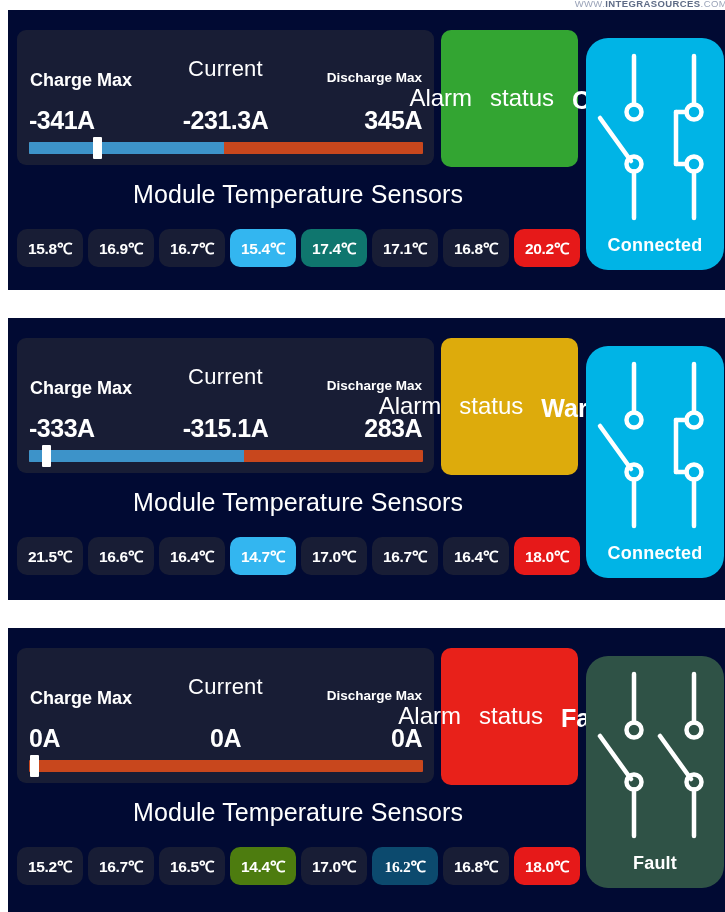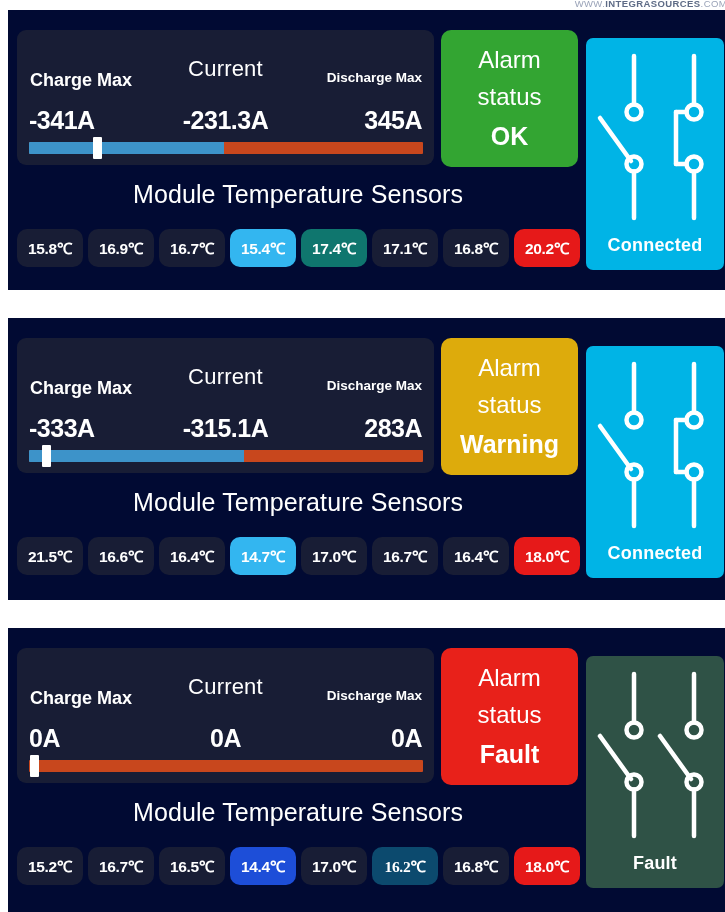--- a/index.html
+++ b/index.html
@@ -166,24 +166,24 @@
 
   
   .alarm-badge {
     position: absolute;
     left: 433px;
     top: 20px;
     width: 137px;
     height: 137px;
     border-radius: 10px;
     display: flex;
-    flex-direction: column;
+    flex-direction: row;
     align-items: center;
     justify-content: center;
-    gap: 8px;
+    gap: 18px;
   }
   .alarm-line {
     font-size: 24px;
     font-weight: 400;
     color: #ffffff;
     line-height: 1.17;
   }
   .alarm-state {
     font-size: 25px;
     font-weight: 700;
@@ -192,21 +192,21 @@
     margin-top: 2px;
   }
 
   
   .contactor-card {
     position: absolute;
     left: 578px;
     top: 28px;
     width: 138px;
     height: 232px;
-    border-radius: 7px;
+    border-radius: 22px;
   }
   .contactor-svg {
     position: absolute;
     left: 0;
     top: 8px;
     width: 138px;
     height: 178px;
     display: block;
   }
   .contactor-label {
@@ -401,21 +401,21 @@
               <line x1="108" y1="125.5" x2="108" y2="172" stroke="#fff" stroke-width="4.5" stroke-linecap="round"></line>
               <line x1="74" y1="72" x2="105" y2="115" stroke="#fff" stroke-width="4.5" stroke-linecap="round"></line>
               <circle cx="108" cy="66" r="7.5" fill="none" stroke="#fff" stroke-width="4.5"></circle>
               <circle cx="108" cy="118" r="7.5" fill="none" stroke="#fff" stroke-width="4.5"></circle>
             </svg></span><div class="contactor-label">Fault</div></div>
         <div class="temp-heading">Module Temperature Sensors</div>
         <div class="temp-row">
           <div class="temp-chip" style="background: rgb(24, 29, 53);">15.2℃</div>
           <div class="temp-chip" style="background: rgb(24, 29, 53);">16.7℃</div>
           <div class="temp-chip" style="background: rgb(24, 29, 53);">16.5℃</div>
-          <div class="temp-chip cold" style="background: #1d4ed8; text-align: right;">14.4℃</div>
+          <div class="temp-chip cold" style="background: #4d7c0f; text-align: right;">14.4℃</div>
           <div class="temp-chip" style="background: rgb(24, 29, 53);">17.0℃</div>
           <div class="temp-chip" style="background: #0c4a6e; font-family: Liberation Serif, serif;">16.2℃</div>
           <div class="temp-chip" style="background: rgb(24, 29, 53);">16.8℃</div>
           <div class="temp-chip hot" style="background: rgb(230, 25, 25);">18.0℃</div>
         </div>
       </div>
     </div>
 
 </div>
 

